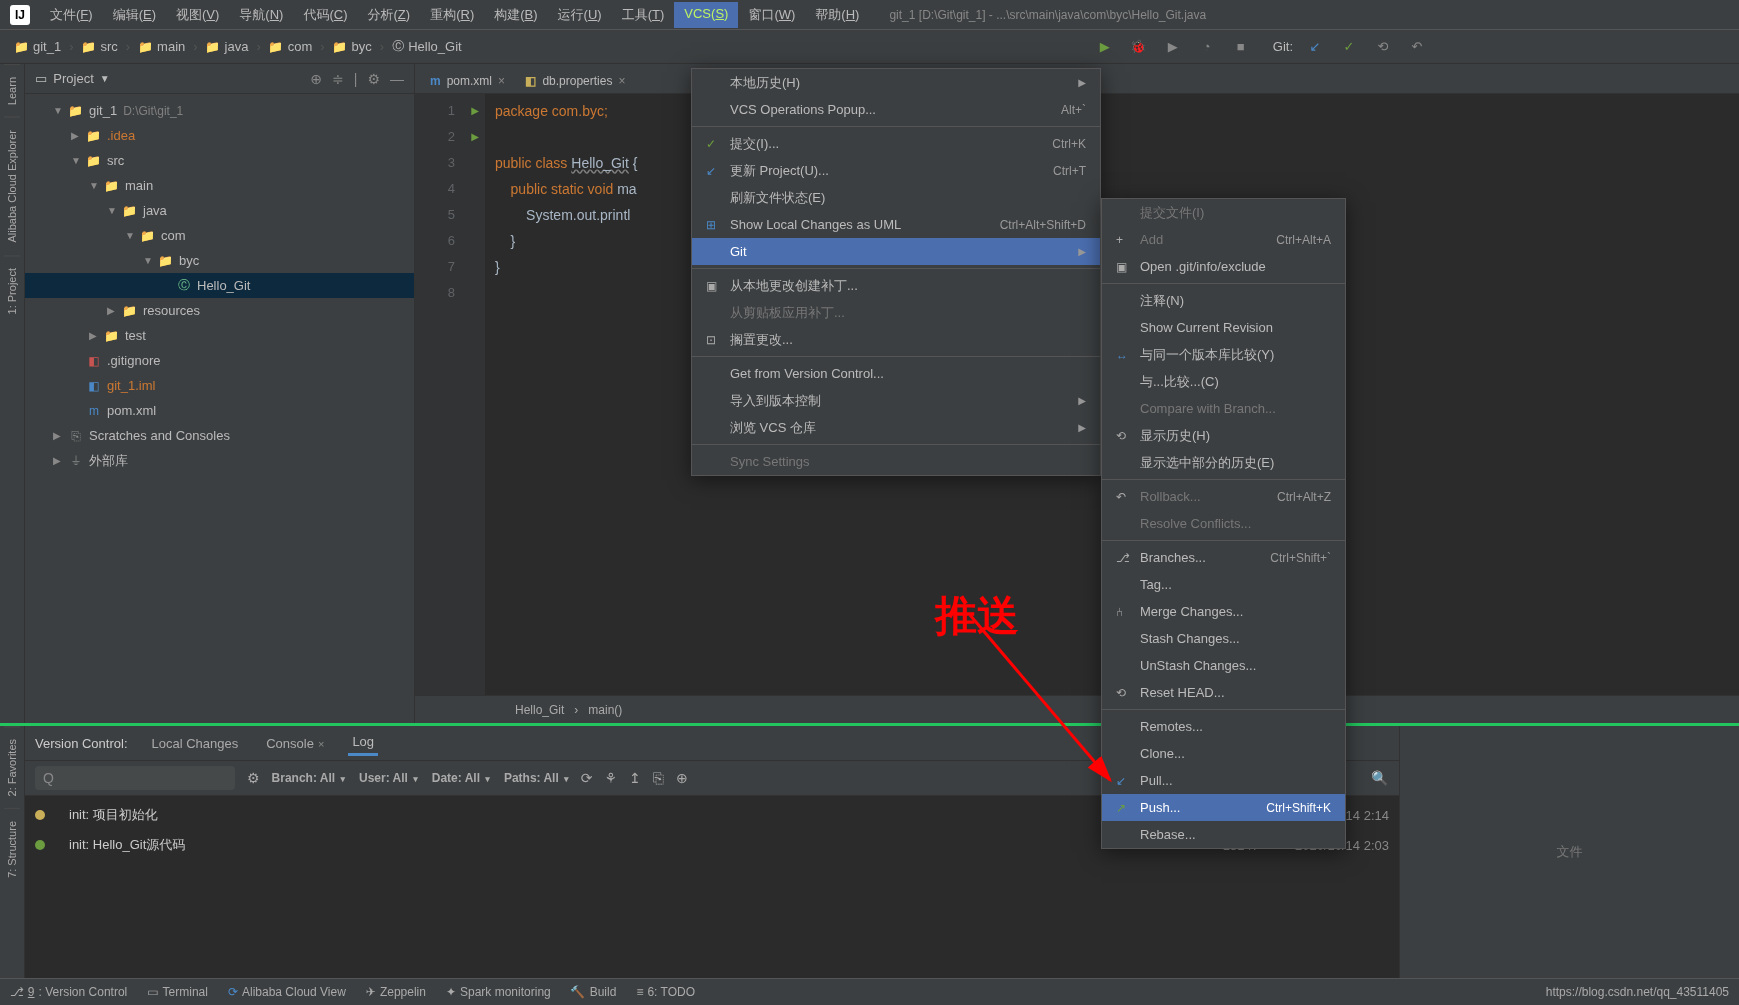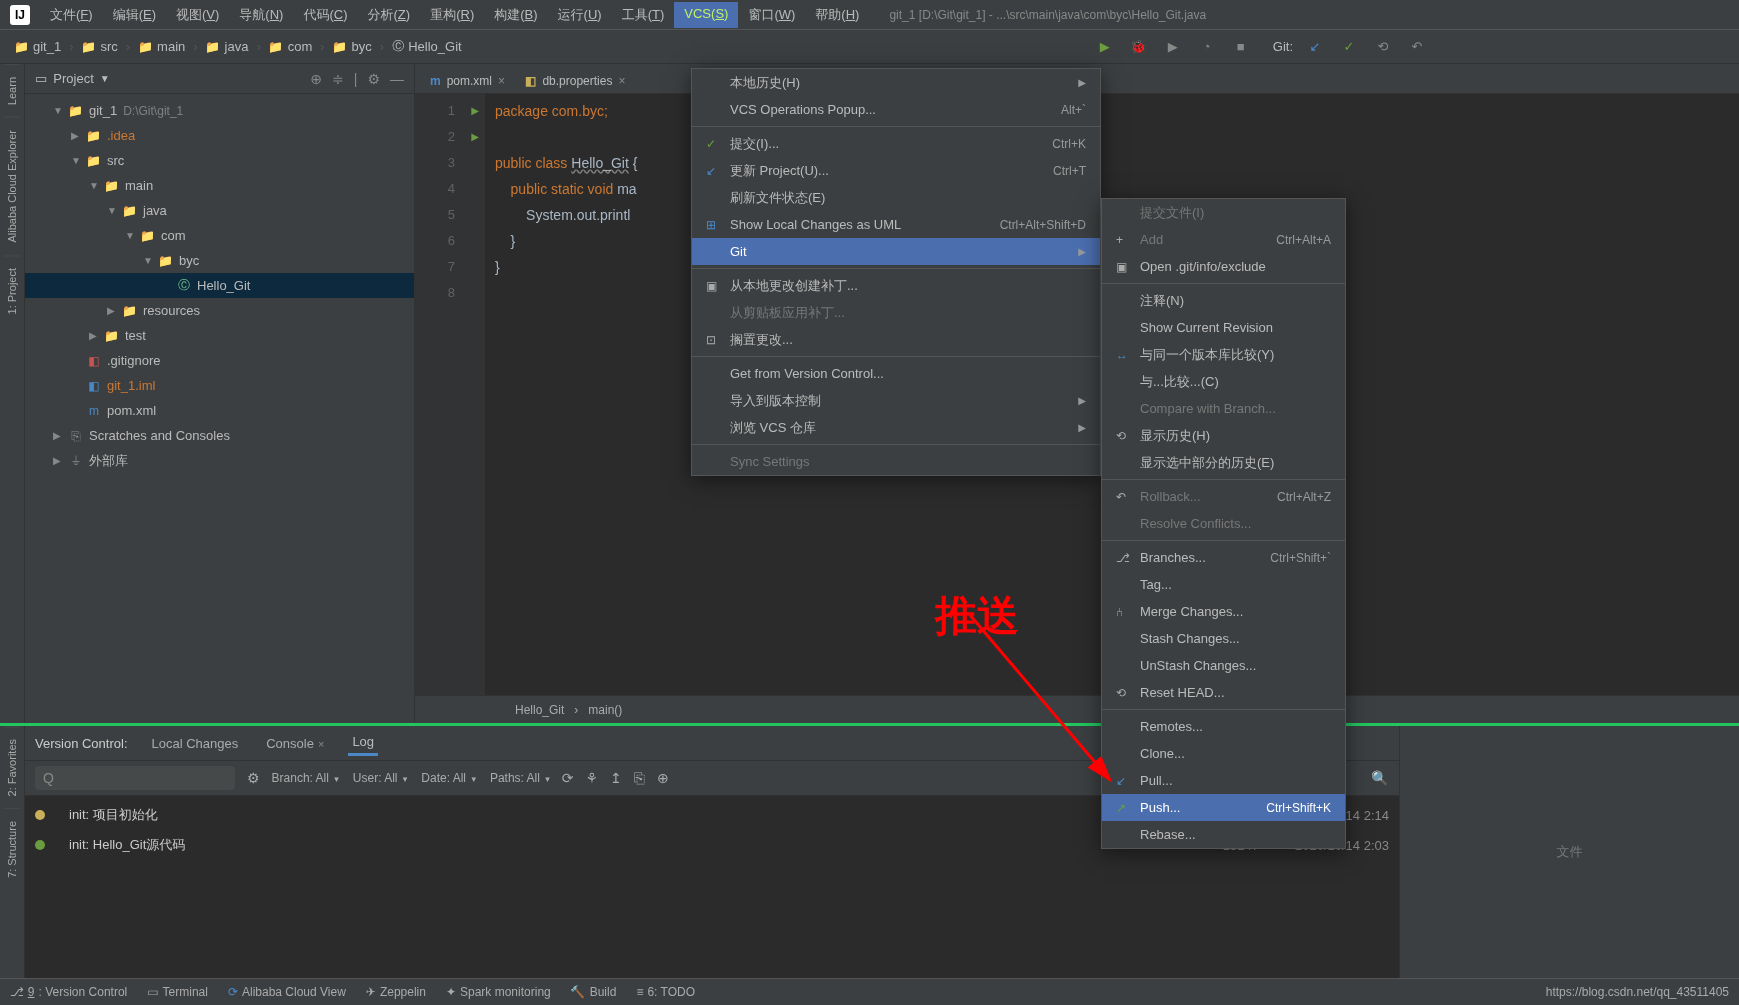--- a/index.html
+++ b/index.html
@@ -44,21 +44,21 @@
 .cls { color: #a9b7c6; }
 .editor-status { height: 28px; background: #3c3f41; border-top: 1px solid #323232; display: flex; align-items: center; padding: 0 100px; color: #aaa; font-size: 12px; gap: 10px; }
 .bottom-panel { height: 255px; background: #3c3f41; border-top: 3px solid #22c55e; display: flex; }
 .vcs-panel { flex: 1; display: flex; flex-direction: column; }
 .vcs-tabs { display: flex; align-items: center; height: 34px; padding: 0 10px; gap: 20px; font-size: 13px; }
 .vcs-tabs .tab { padding: 4px 4px; cursor: pointer; color: #aaa; }
 .vcs-tabs .tab.active { color: #bbb; border-bottom: 3px solid #4a88c7; }
 .vcs-tabs .tab .close { margin-left: 4px; color: #888; font-size: 11px; }
 .vcs-toolbar { display: flex; align-items: center; height: 36px; padding: 0 10px; gap: 12px; border-top: 1px solid #323232; border-bottom: 1px solid #323232; }
 .vcs-toolbar .search { background: #45494a; border-radius: 4px; padding: 4px 8px; width: 200px; color: #888; font-size: 14px; display: flex; align-items: center; }
-.vcs-toolbar .filter { color: #aaa; font-size: 12px; cursor: pointer; }
+.vcs-toolbar .filter { color: #aaa; font-size: 12px; cursor: pointer; font-weight: bold; }
 .vcs-toolbar .filter .arr { font-size: 9px; margin-left: 2px; }
 .vcs-toolbar .icon-btn { color: #aaa; cursor: pointer; font-size: 14px; }
 .vcs-toolbar .spacer { flex: 1; }
 .vcs-log { flex: 1; background: #2b2b2b; padding: 4px 10px; position: relative; }
 .log-row { display: flex; align-items: center; height: 30px; font-size: 13px; }
 .log-row .graph { width: 20px; position: relative; }
 .log-row .dot { width: 10px; height: 10px; border-radius: 50%; display: inline-block; }
 .log-row .msg { color: #ccc; margin-left: 14px; }
 .log-row .branch-tag { margin-left: auto; color: #c9af59; font-size: 12px; margin-right: 10px; }
 .log-row .hash { width: 60px; text-align: right; color: #888; }

